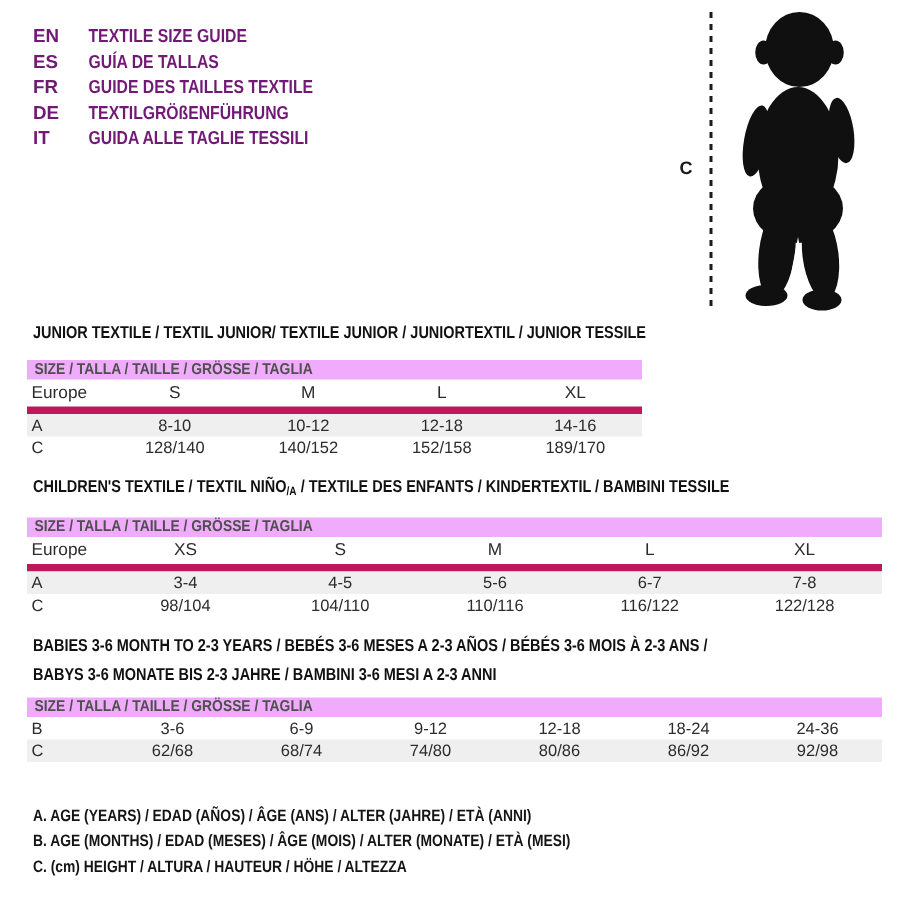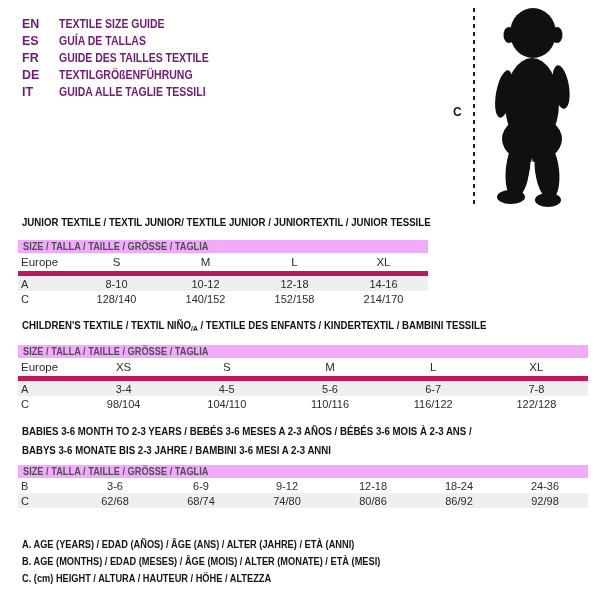--- a/index.html
+++ b/index.html
@@ -113,21 +113,21 @@
       <span class="cv">8-10</span>
       <span class="cv">10-12</span>
       <span class="cv">12-18</span>
       <span class="cv">14-16</span>
     </div>
     <div class="t-row data cols4">
       <span class="c0">C</span>
       <span class="cv">128/140</span>
       <span class="cv">140/152</span>
       <span class="cv">152/158</span>
-      <span class="cv">214/170</span>
+      <span class="cv">189/170</span>
     </div>
   </div>
 
   <div class="sec-title" style="top:319px;">
     <span class="cond"><span>CHILDREN'S TEXTILE / TEXTIL NIÑO</span><span class="sub-script">/A</span><span> / TEXTILE DES ENFANTS / KINDERTEXTIL / BAMBINI TESSILE</span></span>
   </div>
   <div class="size-table" style="top:345px; width:570px;">
     <div class="size-bar">
       <span class="cond-sm">SIZE / TALLA / TAILLE / GRÖSSE / TAGLIA</span>
     </div>

